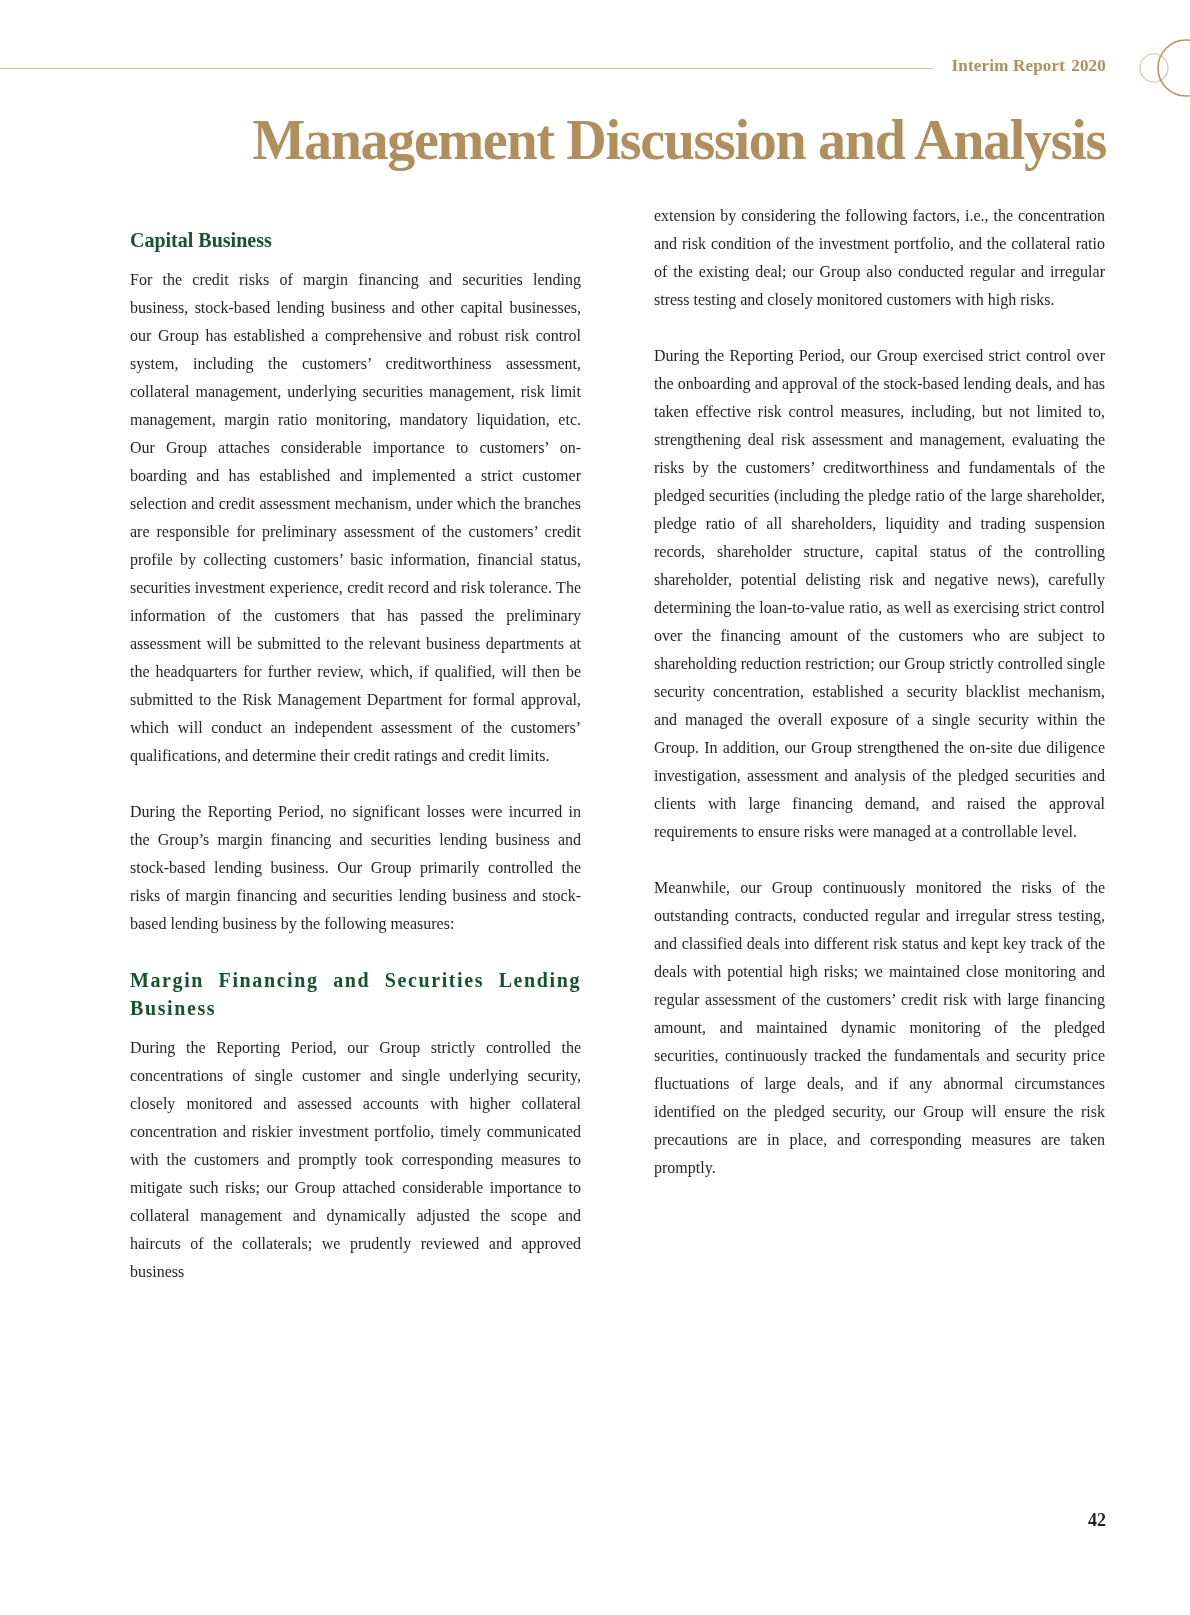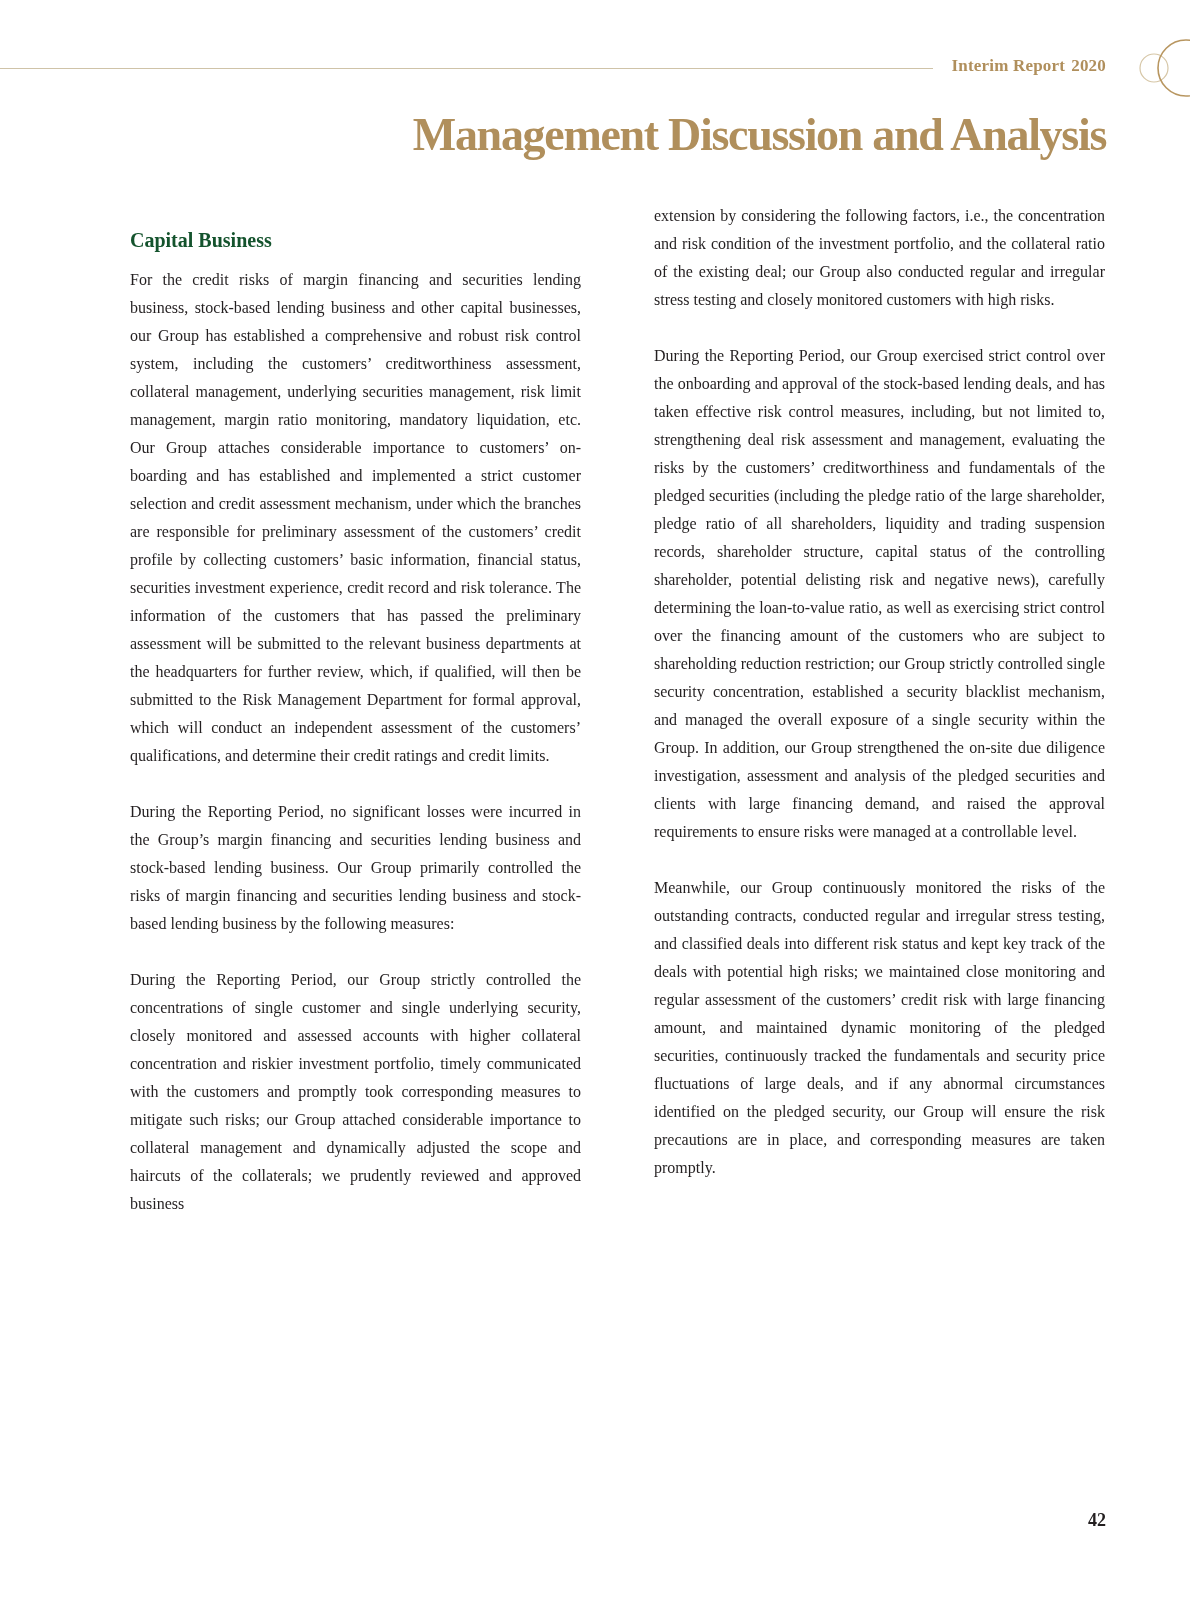--- a/index.html
+++ b/index.html
@@ -14,21 +14,21 @@
     }
     .header-label {
       position: absolute; right: 84px; top: 56px;
       font-size: 17px; font-weight: bold; color: #b08f5c;
       letter-spacing: 0.2px; white-space: nowrap;
     }
     .header-label .year { margin-left: 6px; }
     .ornament { position: absolute; left: 1138px; top: 38px; width: 52px; height: 64px; }
     .page-title {
       position: absolute; right: 84px; top: 108px;
-      font-size: 46px; font-weight: bold; color: #b08f5c;
+      font-size: 56px; font-weight: bold; color: #b08f5c;
       letter-spacing: -1.3px; white-space: nowrap; margin: 0;
     }
     .col { position: absolute; top: 222px; width: 451px; }
     .col.left { left: 130px; }
     .col.right { left: 654px; top: 210px; }
     h2.section {
       font-size: 20px; font-weight: bold; margin: 0 0 12px 0; line-height: 28px;
       color: #14532d;
     }
     h2.section.spaced { letter-spacing: 1.6px; text-align: justify; }
@@ -55,20 +55,21 @@
   <circle cx="16" cy="30" r="14" fill="none" stroke="#d6c6a6" stroke-width="1.2"></circle>
   <circle cx="48" cy="30" r="28" fill="none" stroke="#b89660" stroke-width="1.6"></circle>
 </svg>
 
 <h1 class="page-title">Management Discussion and Analysis</h1>
 
 <div class="col left">
   <h2 class="section">Capital Business</h2>
   <p class="body">For the credit risks of margin financing and securities lending business, stock-based lending business and other capital businesses, our Group has established a comprehensive and robust risk control system, including the customers’ creditworthiness assessment, collateral management, underlying securities management, risk limit management, margin ratio monitoring, mandatory liquidation, etc. Our Group attaches considerable importance to customers’ on-boarding and has established and implemented a strict customer selection and credit assessment mechanism, under which the branches are responsible for preliminary assessment of the customers’ credit profile by collecting customers’ basic information, financial status, securities investment experience, credit record and risk tolerance. The information of the customers that has passed the preliminary assessment will be submitted to the relevant business departments at the headquarters for further review, which, if qualified, will then be submitted to the Risk Management Department for formal approval, which will conduct an independent assessment of the customers’ qualifications, and determine their credit ratings and credit limits.</p>
   <p class="body">During the Reporting Period, no significant losses were incurred in the Group’s margin financing and securities lending business and stock-based lending business. Our Group primarily controlled the risks of margin financing and securities lending business and stock-based lending business by the following measures:</p>
+  <h2 class="section spaced">Margin Financing and Securities Lending Business</h2>
   <p class="body" style="text-align-last: justify;">During the Reporting Period, our Group strictly controlled the concentrations of single customer and single underlying security, closely monitored and assessed accounts with higher collateral concentration and riskier investment portfolio, timely communicated with the customers and promptly took corresponding measures to mitigate such risks; our Group attached considerable importance to collateral management and dynamically adjusted the scope and haircuts of the collaterals; we prudently reviewed and approved business</p>
 </div>
 
 <div class="col right">
   <p class="body" style="margin-top:-8px;">extension by considering the following factors, i.e., the concentration and risk condition of the investment portfolio, and the collateral ratio of the existing deal; our Group also conducted regular and irregular stress testing and closely monitored customers with high risks.</p>
   <p class="body">During the Reporting Period, our Group exercised strict control over the onboarding and approval of the stock-based lending deals, and has taken effective risk control measures, including, but not limited to, strengthening deal risk assessment and management, evaluating the risks by the customers’ creditworthiness and fundamentals of the pledged securities (including the pledge ratio of the large shareholder, pledge ratio of all shareholders, liquidity and trading suspension records, shareholder structure, capital status of the controlling shareholder, potential delisting risk and negative news), carefully determining the loan-to-value ratio, as well as exercising strict control over the financing amount of the customers who are subject to shareholding reduction restriction; our Group strictly controlled single security concentration, established a security blacklist mechanism, and managed the overall exposure of a single security within the Group. In addition, our Group strengthened the on-site due diligence investigation, assessment and analysis of the pledged securities and clients with large financing demand, and raised the approval requirements to ensure risks were managed at a controllable level.</p>
   <p class="body">Meanwhile, our Group continuously monitored the risks of the outstanding contracts, conducted regular and irregular stress testing, and classified deals into different risk status and kept key track of the deals with potential high risks; we maintained close monitoring and regular assessment of the customers’ credit risk with large financing amount, and maintained dynamic monitoring of the pledged securities, continuously tracked the fundamentals and security price fluctuations of large deals, and if any abnormal circumstances identified on the pledged security, our Group will ensure the risk precautions are in place, and corresponding measures are taken promptly.</p>
 </div>
 
 <div class="page-number">42</div>

